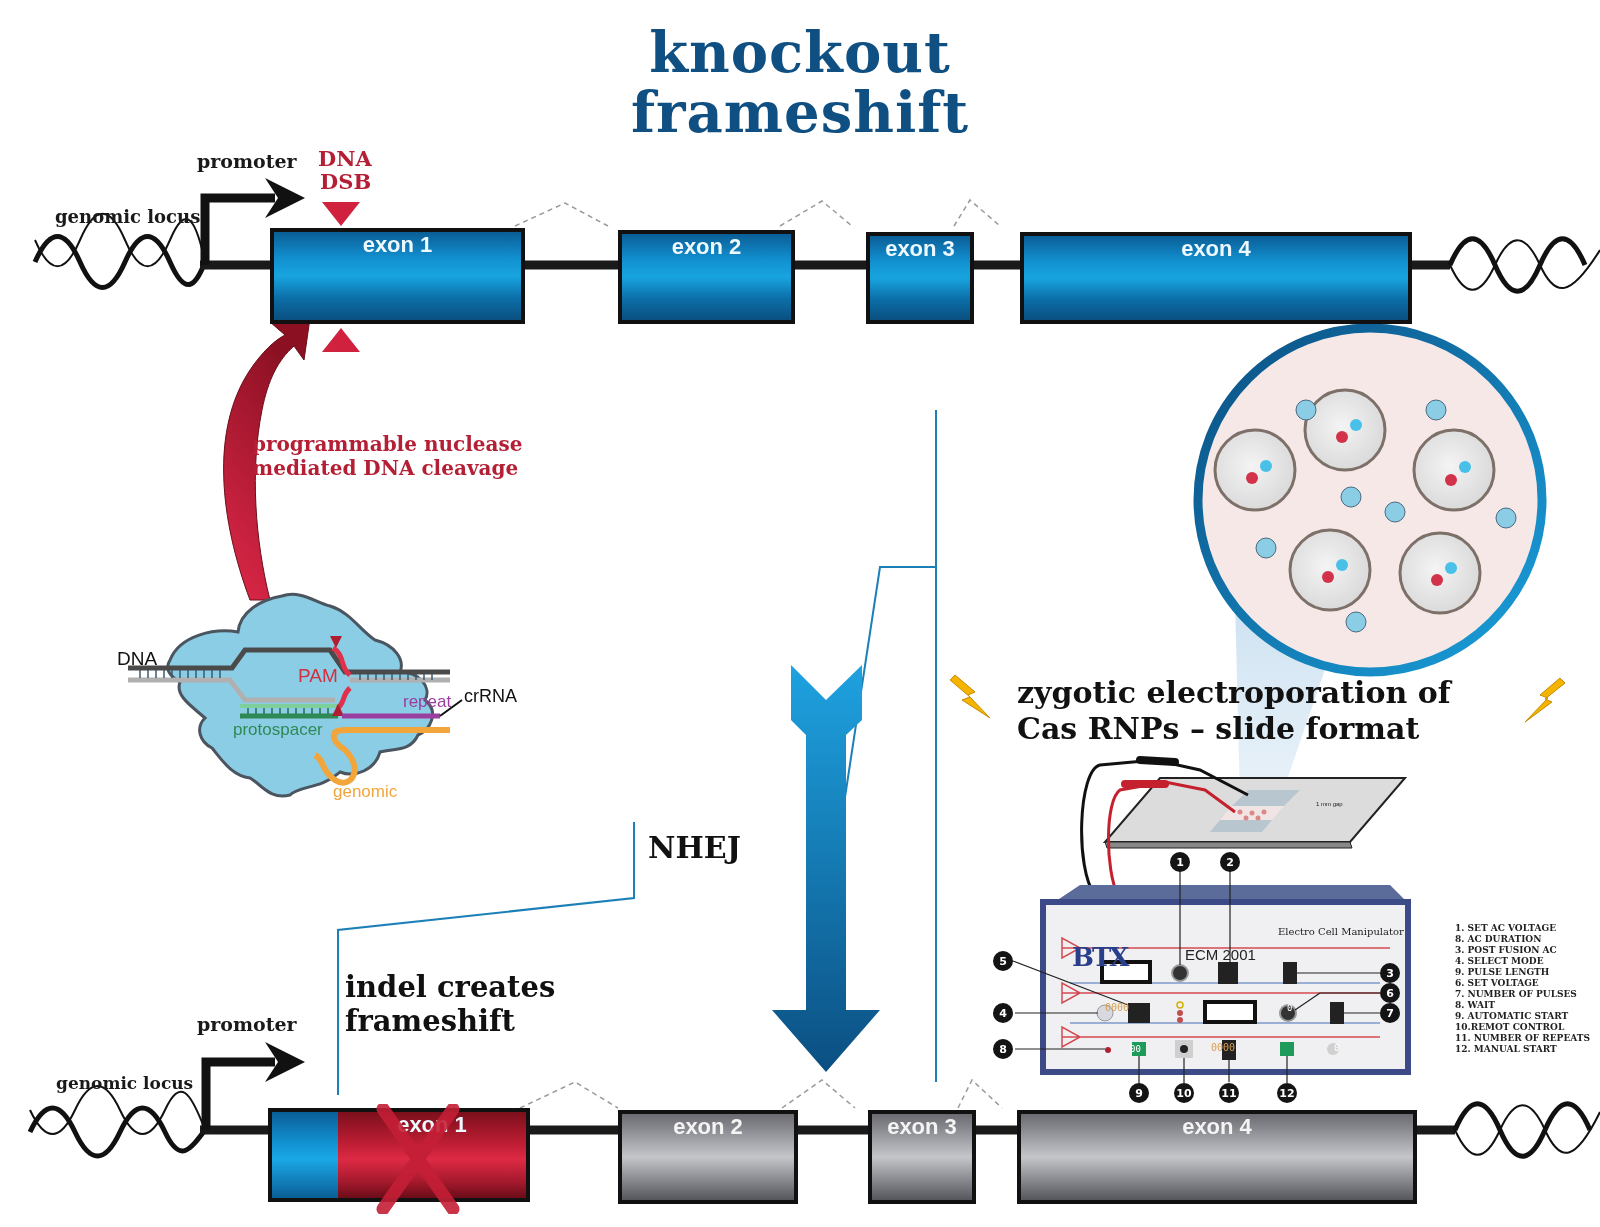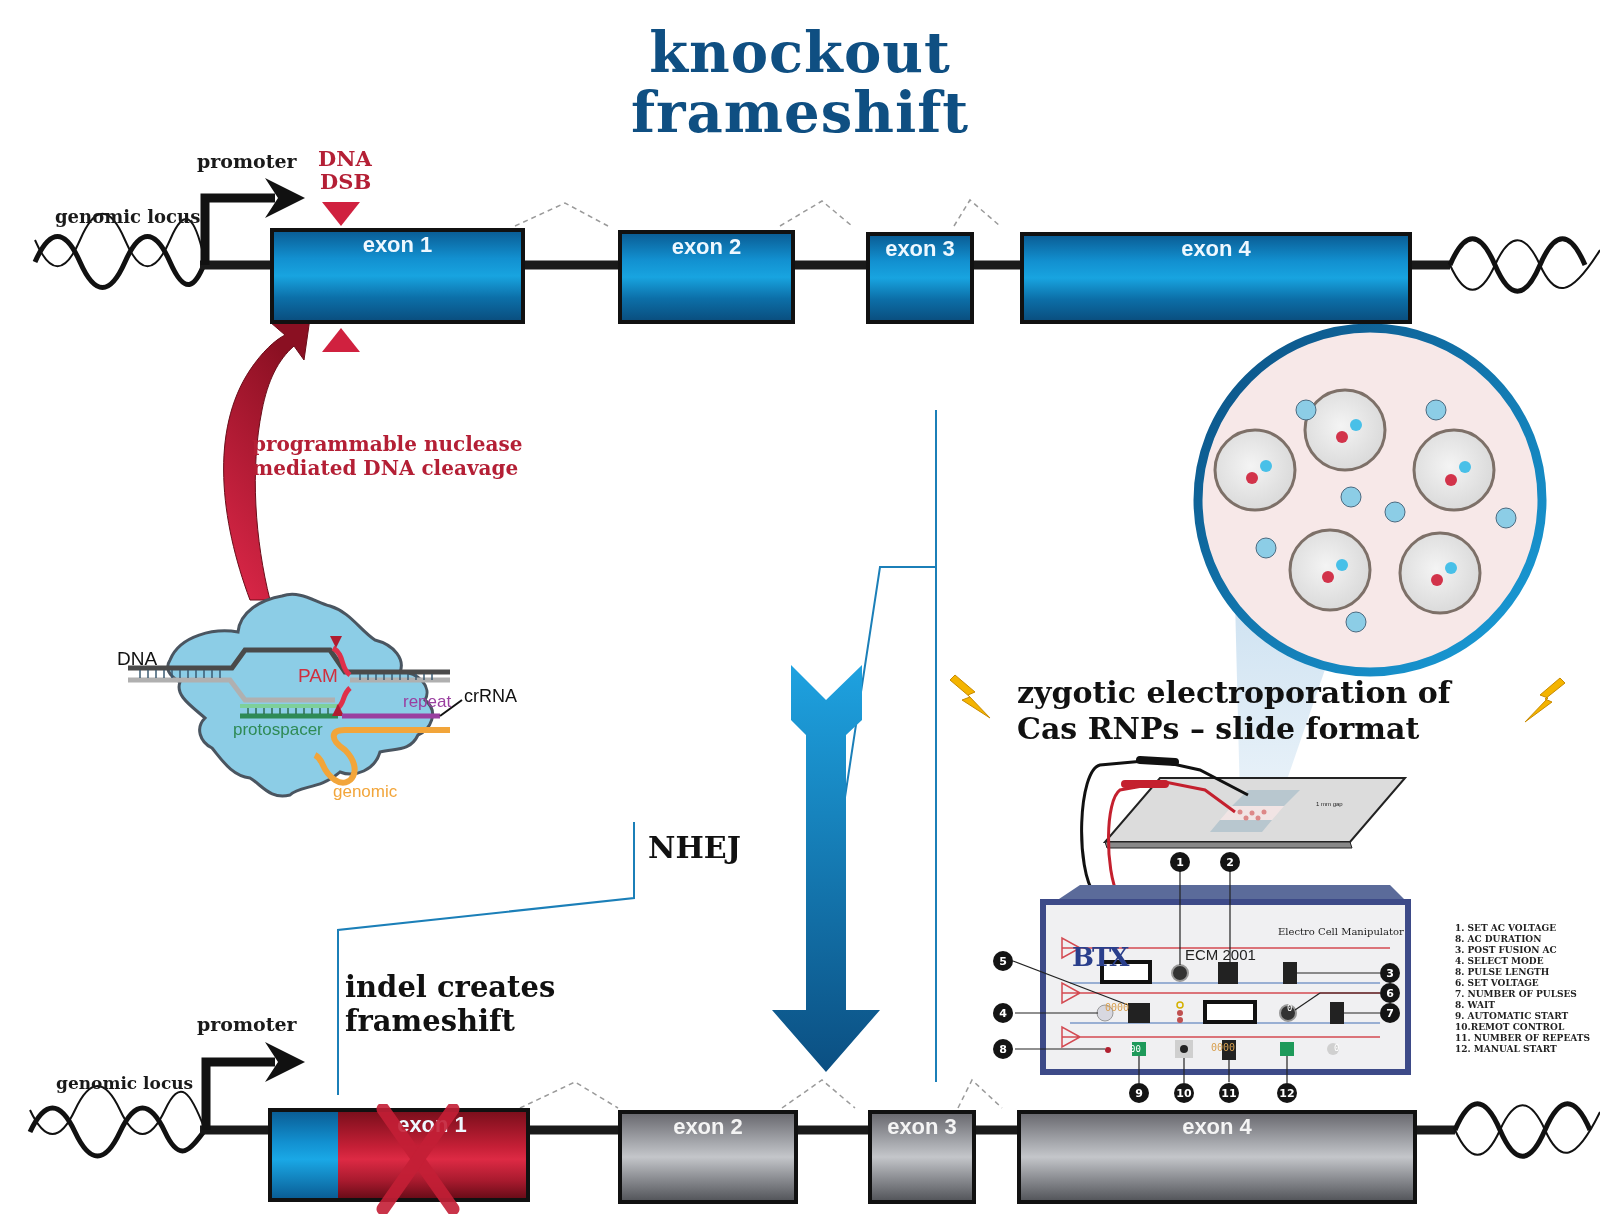--- a/index.html
+++ b/index.html
@@ -342,21 +342,21 @@
   <div class="callout" style="left:1129px;top:1083px">9</div>
   <div class="callout" style="left:1174px;top:1083px">10</div>
   <div class="callout" style="left:1219px;top:1083px">11</div>
   <div class="callout" style="left:1277px;top:1083px">12</div>
 
   <div class="legend-list">
     <div>1. SET AC VOLTAGE</div>
     <div>8. AC DURATION</div>
     <div>3. POST FUSION AC</div>
     <div>4. SELECT MODE</div>
-    <div>8. PULSE LENGTH</div>
+    <div>9. PULSE LENGTH</div>
     <div>6. SET VOLTAGE</div>
     <div>7. NUMBER OF PULSES</div>
     <div>8. WAIT</div>
     <div>9. AUTOMATIC START</div>
     <div>10.REMOT CONTROL</div>
     <div>11. NUMBER OF REPEATS</div>
     <div>12. MANUAL START</div>
   </div>
 
   <div class="lbl-black" style="left:197px;top:1013px;font-size:19px">promoter</div>

